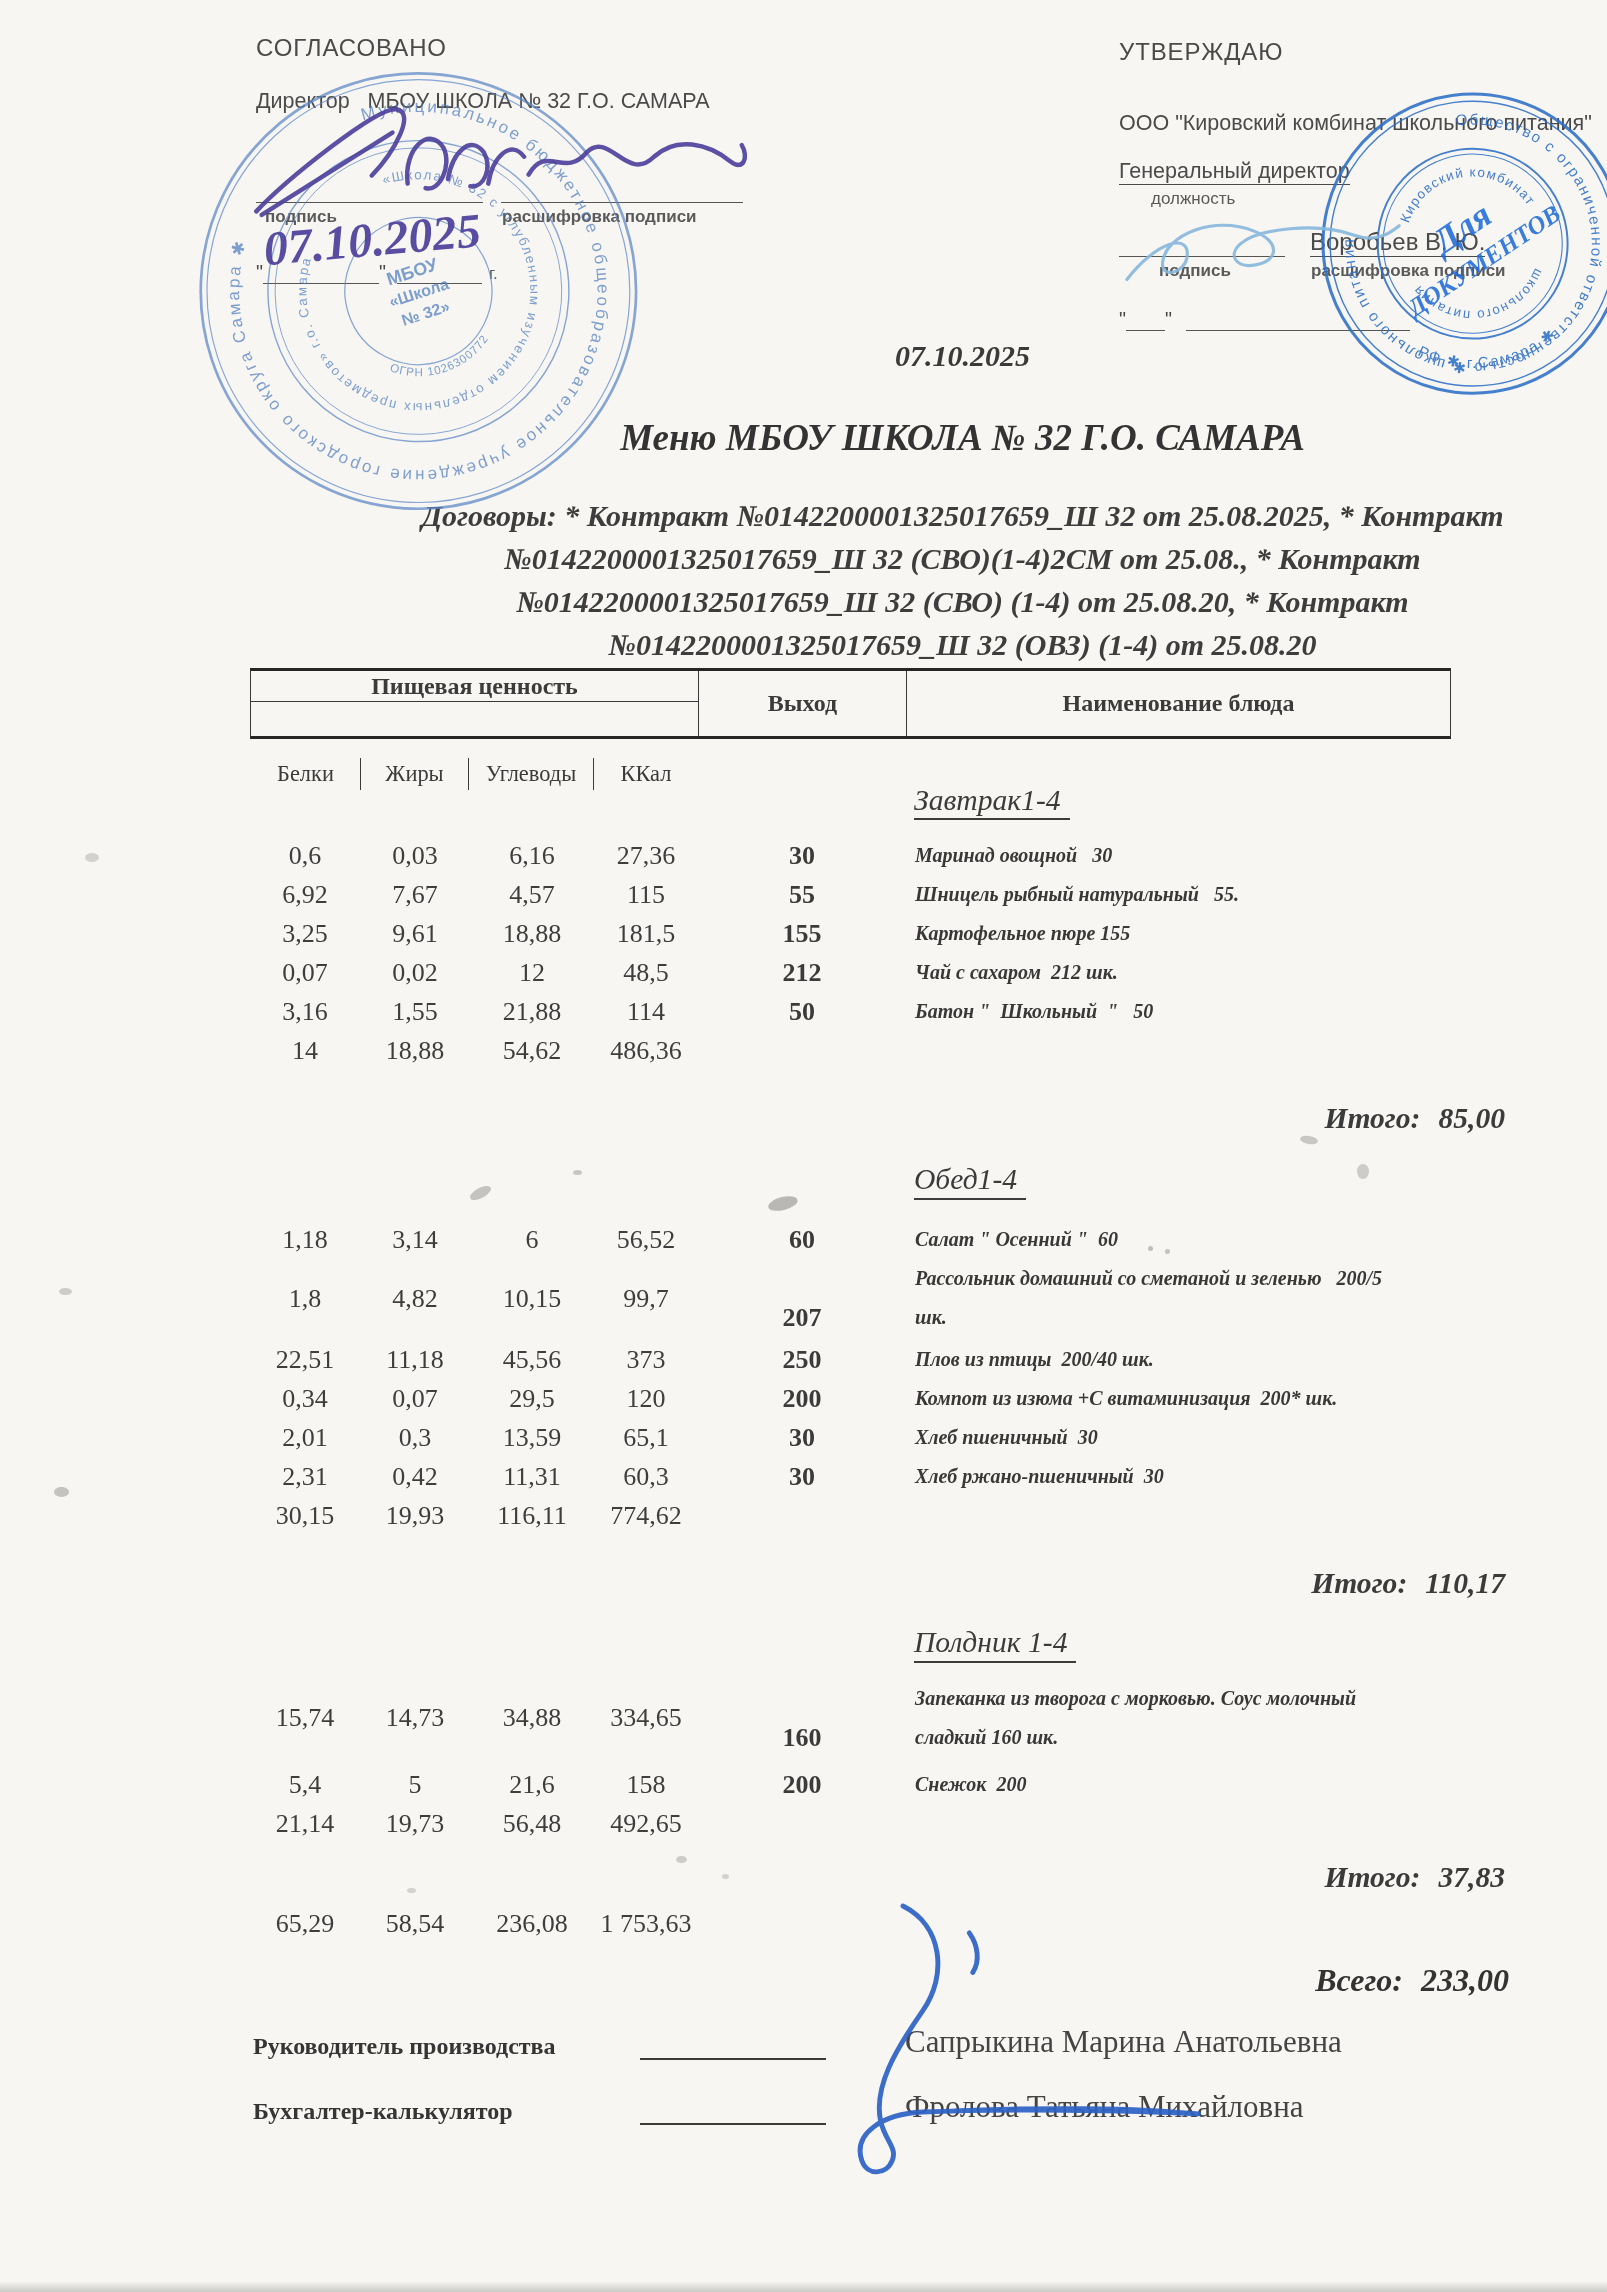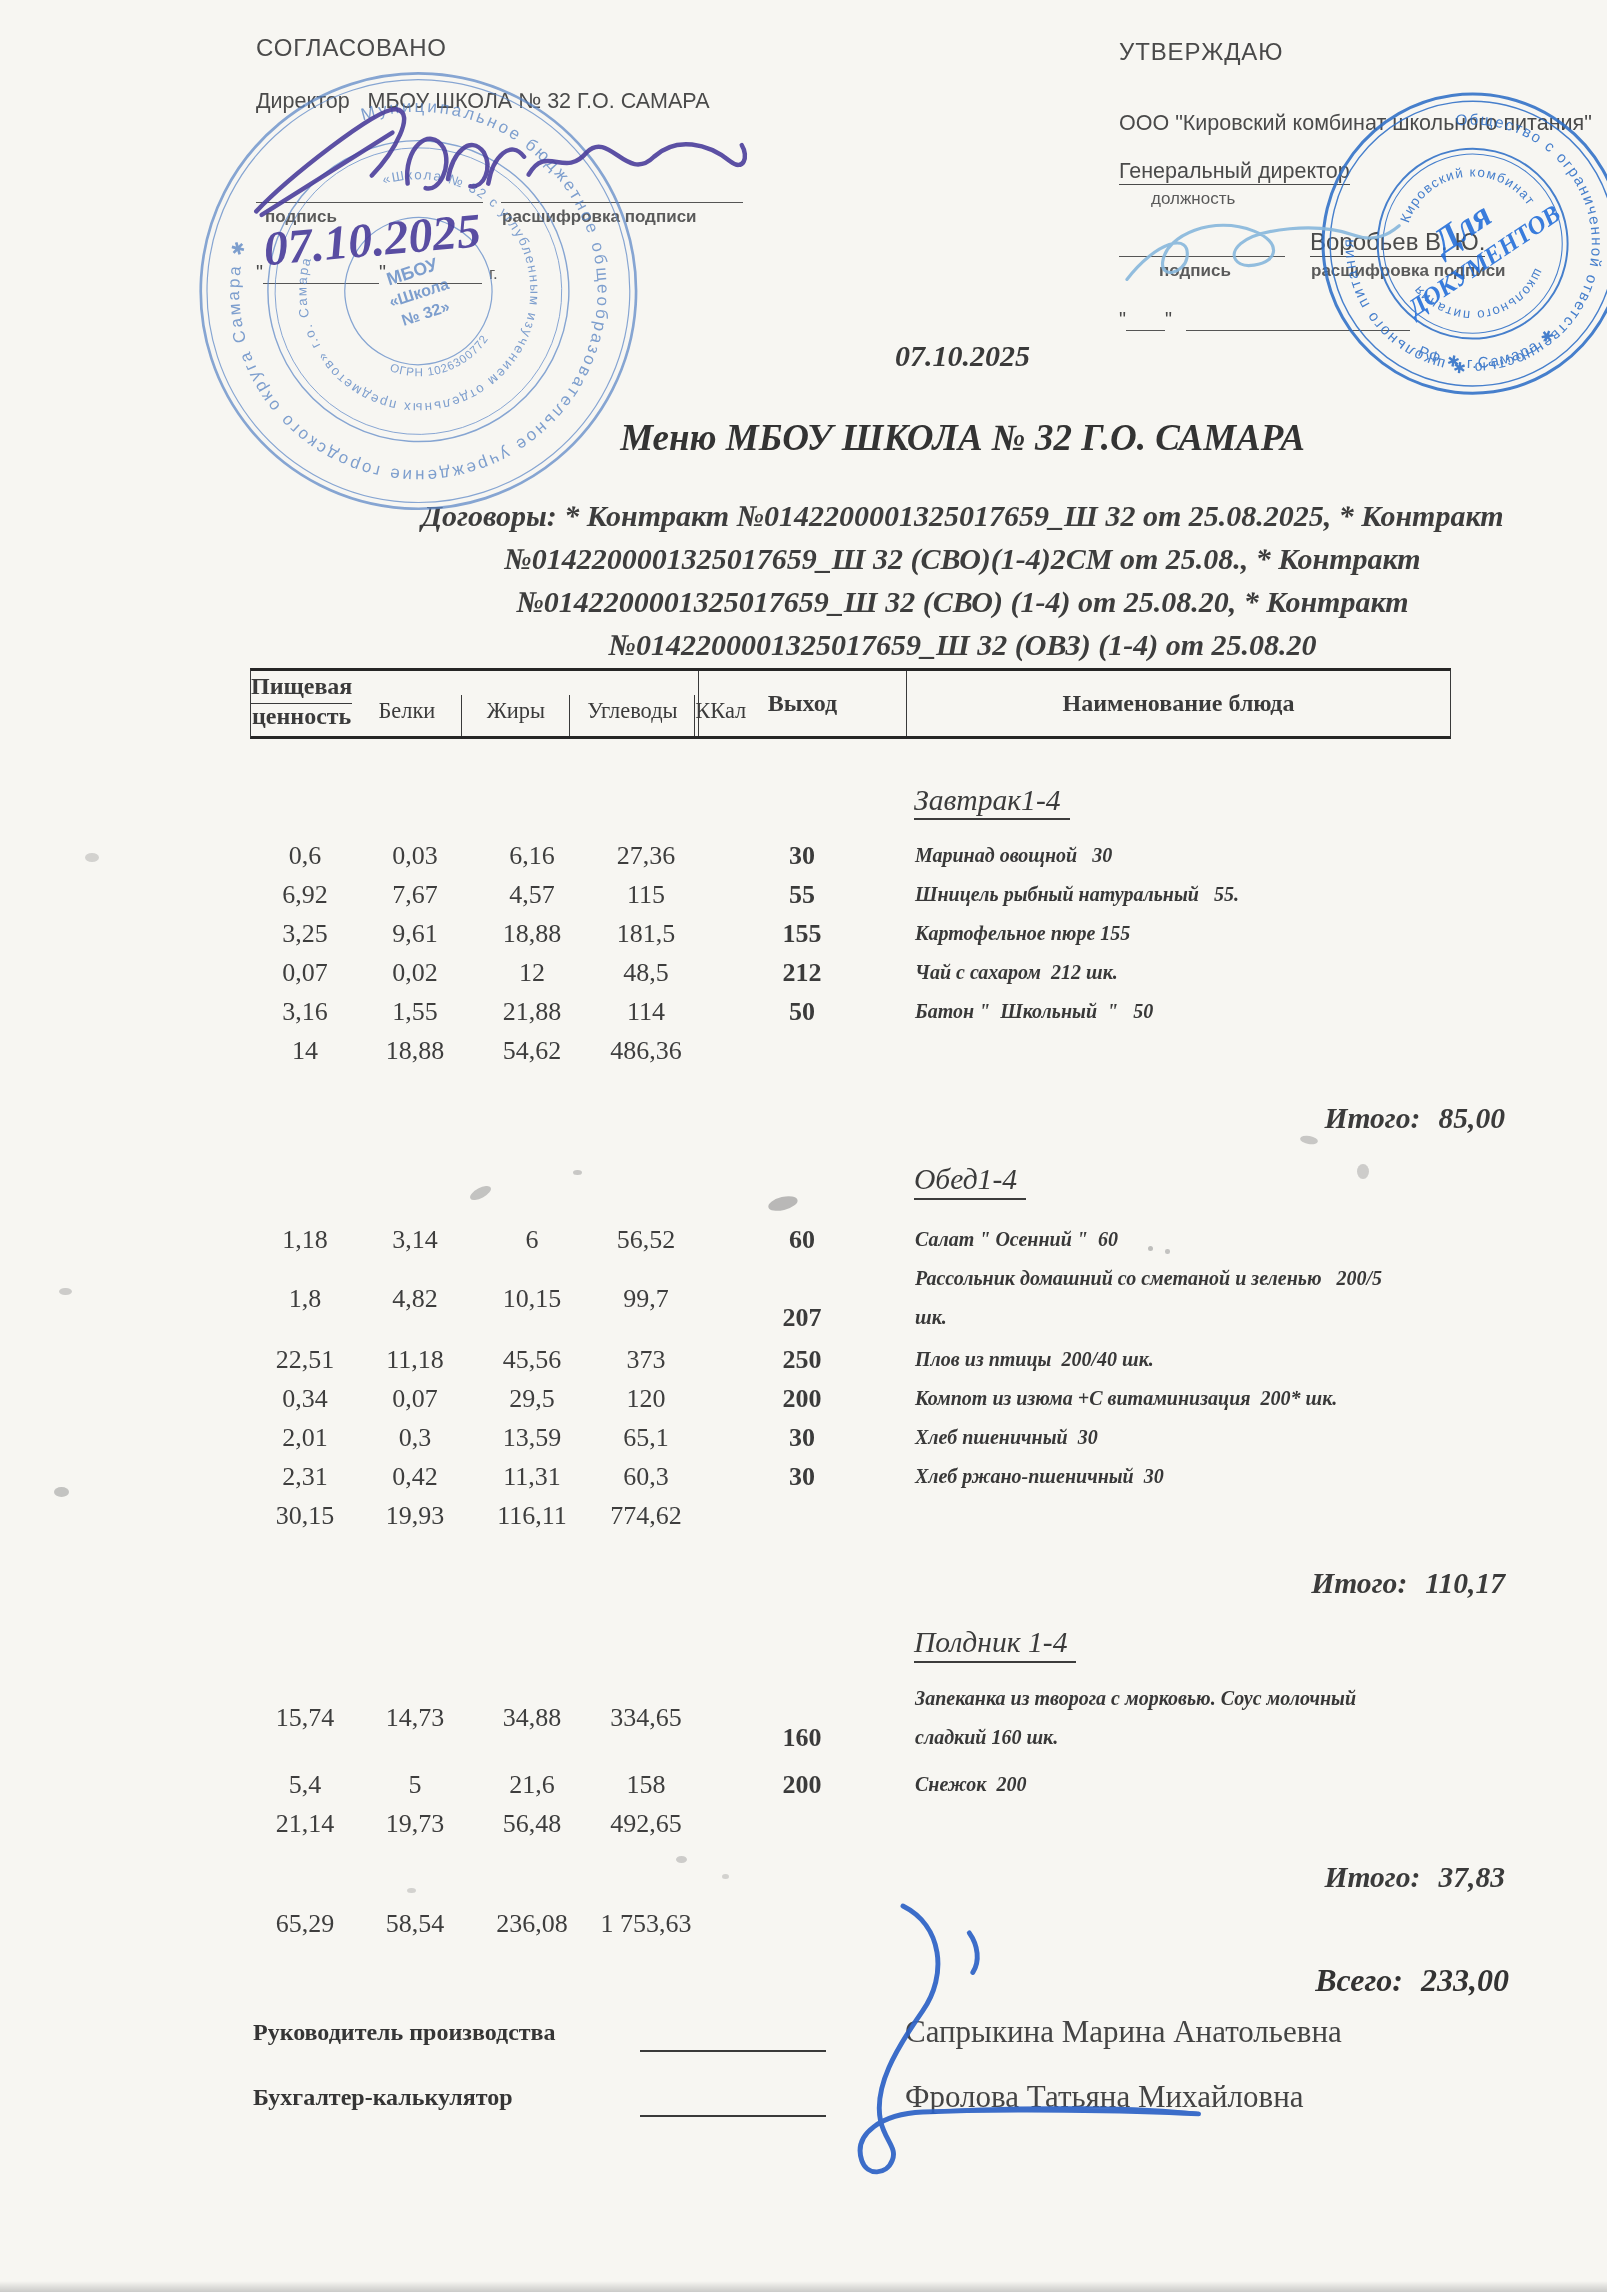--- a/index.html
+++ b/index.html
@@ -22,21 +22,21 @@
   .name-underline{display:inline-block;border-bottom:1.8px solid #4a4a4a;font-size:24px;}
   
   .center-col{position:absolute;left:313px;width:1299px;text-align:center;}
   .doc-date{top:339px;font-size:30px;font-weight:bold;font-style:italic;color:#3a3a3a;}
   .doc-title{top:416px;font-size:37px;font-weight:bold;font-style:italic;color:#333;}
   .contracts{top:494px;font-size:30px;font-weight:bold;font-style:italic;line-height:43px;color:#3d3d3d;}
   
   .thead{position:absolute;left:250px;top:668px;width:1201px;height:71px;display:flex;
          border-top:3.6px solid #262626;border-bottom:3.6px solid #262626;
          border-left:1.8px solid #3a3a3a;border-right:1.8px solid #3a3a3a;box-sizing:border-box;}
-  .th-nutrition{width:448px;border-right:1.8px solid #3a3a3a;display:flex;flex-direction:row;box-sizing:border-box;}
+  .th-nutrition{width:448px;border-right:1.8px solid #3a3a3a;display:flex;flex-direction:column;box-sizing:border-box;gap:32px;}
   .th-nut-title{height:32px;border-bottom:1.8px solid #3a3a3a;text-align:center;
                 font-weight:bold;font-size:24px;line-height:30px;}
   .th-nut-cols{flex:1;display:flex;}
   .th-sub{border-right:1.8px solid #3a3a3a;text-align:center;font-size:22.4px;line-height:32px;box-sizing:border-box;margin-top:24px;}
   .th-sub:last-child{border-right:none;}
   .w-b{width:110px}.w-f{width:108px}.w-c{width:125px}.w-k{flex:1}
   .th-vyhod{width:208px;border-right:1.8px solid #3a3a3a;text-align:center;font-weight:bold;
             font-size:24px;line-height:64px;box-sizing:border-box;}
   .th-dish{flex:1;text-align:center;font-weight:bold;font-size:24px;line-height:64px;}
   
@@ -64,21 +64,21 @@
   .trow{margin-top:0;}
   .itogo{text-align:right;padding-right:103px;margin-top:30px;font-size:29.6px;
          font-weight:bold;font-style:italic;height:36px;line-height:36px;}
   .sec-snack .itogo{margin-top:16px;}
   .it-val{margin-left:18px;}
   .m-grand .m-row{margin-top:9px;}
   .vsego{text-align:right;padding-right:99px;margin-top:19.7px;font-size:32px;
          font-weight:bold;font-style:italic;color:#333;}
   
   .footer{position:absolute;left:253px;top:2004px;width:1128px;}
-  .f-row{display:flex;align-items:center;height:56px;margin-bottom:9px;}
+  .f-row{display:flex;align-items:flex-end;height:56px;margin-bottom:9px;}
   .f-label{width:387px;font-size:24px;font-weight:bold;color:#353535;white-space:pre;}
   .f-line{width:186px;height:38px;border-bottom:2.7px solid #3a3a3a;}
   .f-name{margin-left:79px;font-size:31px;color:#444;white-space:pre;}
   
   .speck{position:absolute;background:#8f8f8f;border-radius:50%;}
   .scan-edge{position:absolute;left:0;right:0;bottom:0;height:12.5px;
              background:linear-gradient(#f7f6f2,#c6c6c4);}
   .overlay{position:absolute;left:0;top:0;pointer-events:none;}
 </style>
 </head>

